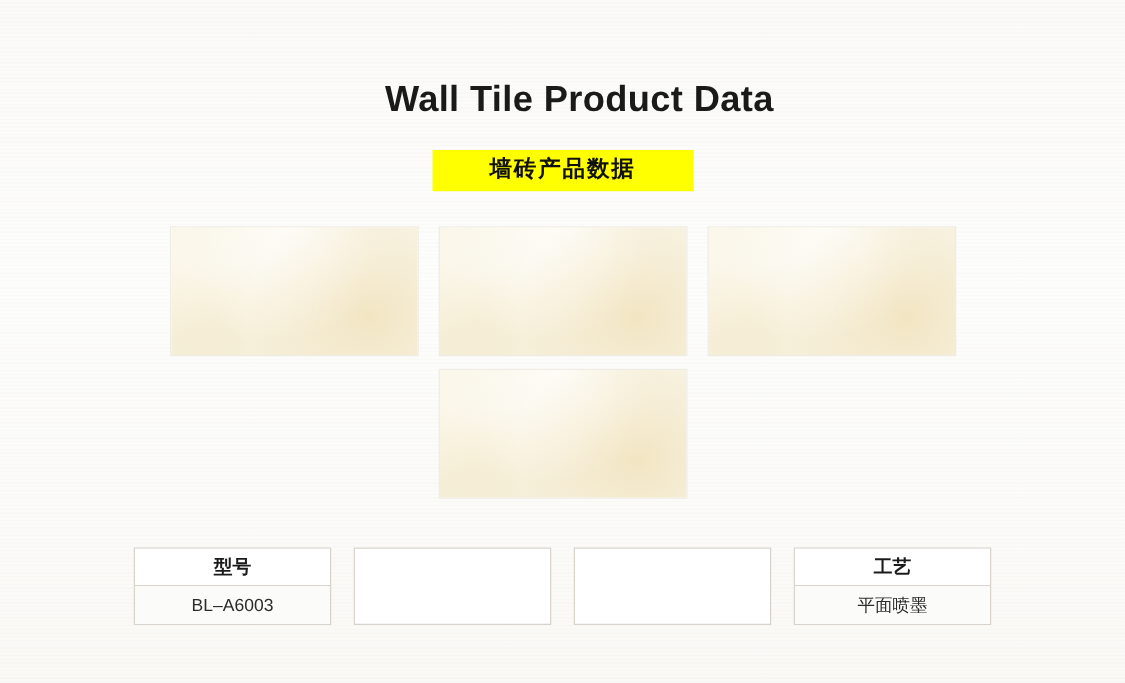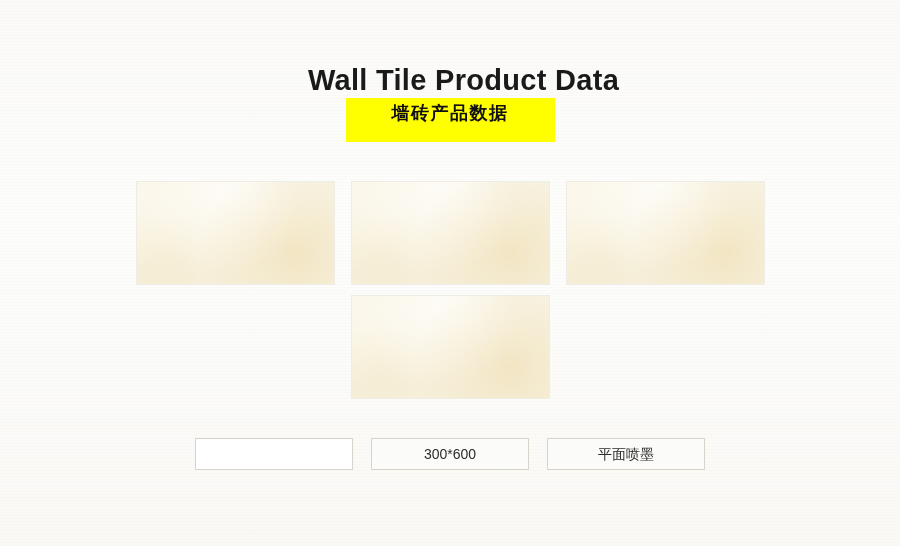--- a/index.html
+++ b/index.html
@@ -34,23 +34,23 @@
   .main-title {
     font-size: 29px;
     font-weight: bold;
     color: #1a1a1a;
     letter-spacing: 0.3px;
     line-height: 36px;
     padding-left: 27px;
   }
   .subtitle-bar {
     display: inline-block;
-    margin-top: 0;
+    margin-top: 22px;
     background: #ffff00;
-    padding: 4px 46px 17px 46px;
+    padding: 4px 46px 5px 46px;
     line-height: 22px;
   }
   .subtitle-text {
     font-size: 18px;
     font-weight: bold;
     color: #111;
     letter-spacing: 1.5px;
   }
 
   
@@ -214,22 +214,30 @@
         <div class="vein v2"></div>
         <div class="vein v1"></div>
         <div class="vein v3"></div>
         <div class="haze"></div>
       </div>
     </div>
   </div>
 
   <div class="specs">
     <div class="spec-col">
-    </div>
-    <div class="spec-col">
-      <div class="spec-val">300*600</div>
-    </div>
-    <div class="spec-col">
+      <div class="spec-head">
+        <span>型号</span><span class="unit"></span>
+      </div>
+      <div class="spec-val">BL–A6003</div>
+    </div>
+    <div class="spec-col">
+    </div>
+    <div class="spec-col">
+    </div>
+    <div class="spec-col">
+      <div class="spec-head">
+        <span>工艺</span><span class="unit"></span>
+      </div>
       <div class="spec-val">平面喷墨</div>
     </div>
   </div>
 
 </div>
 
 </body></html>

